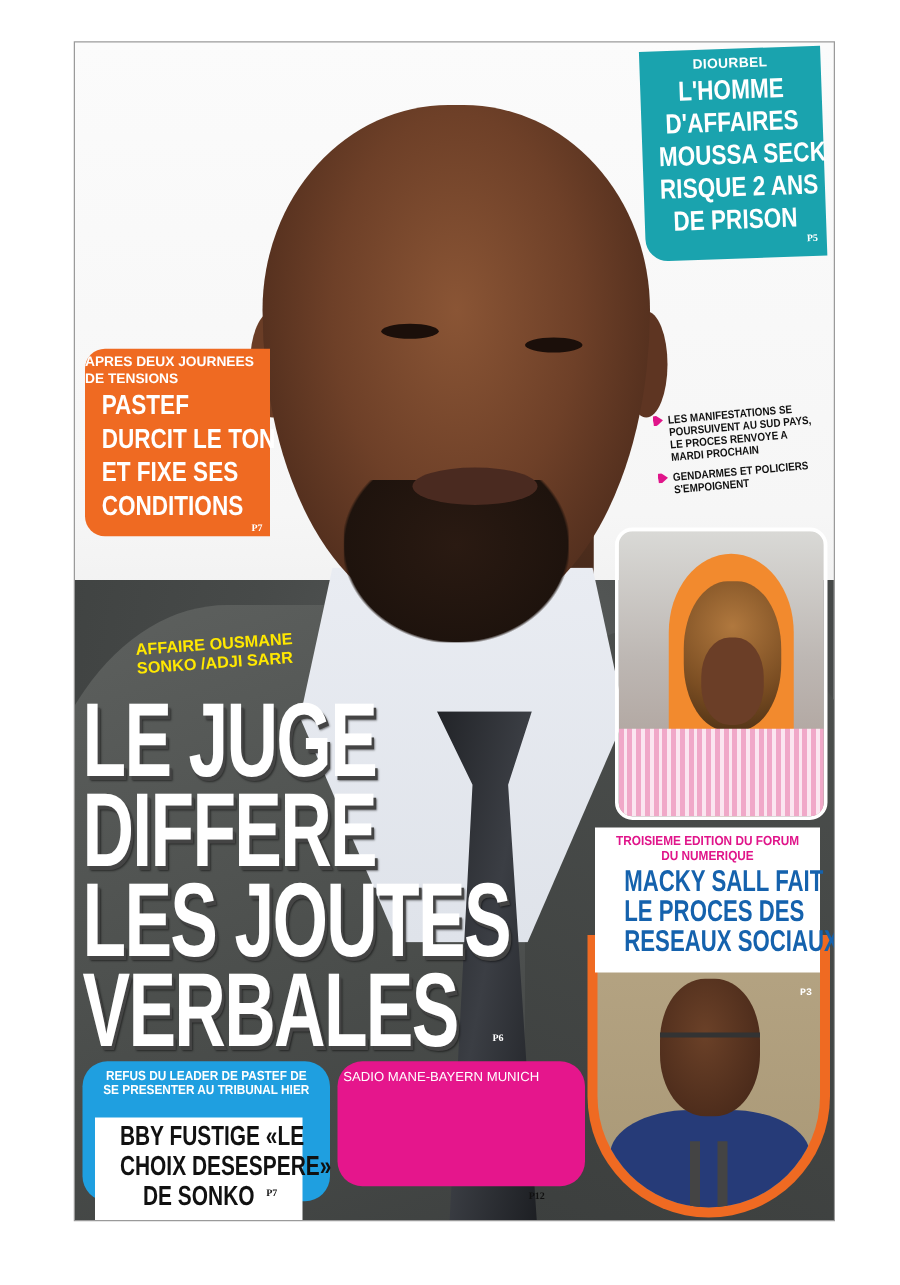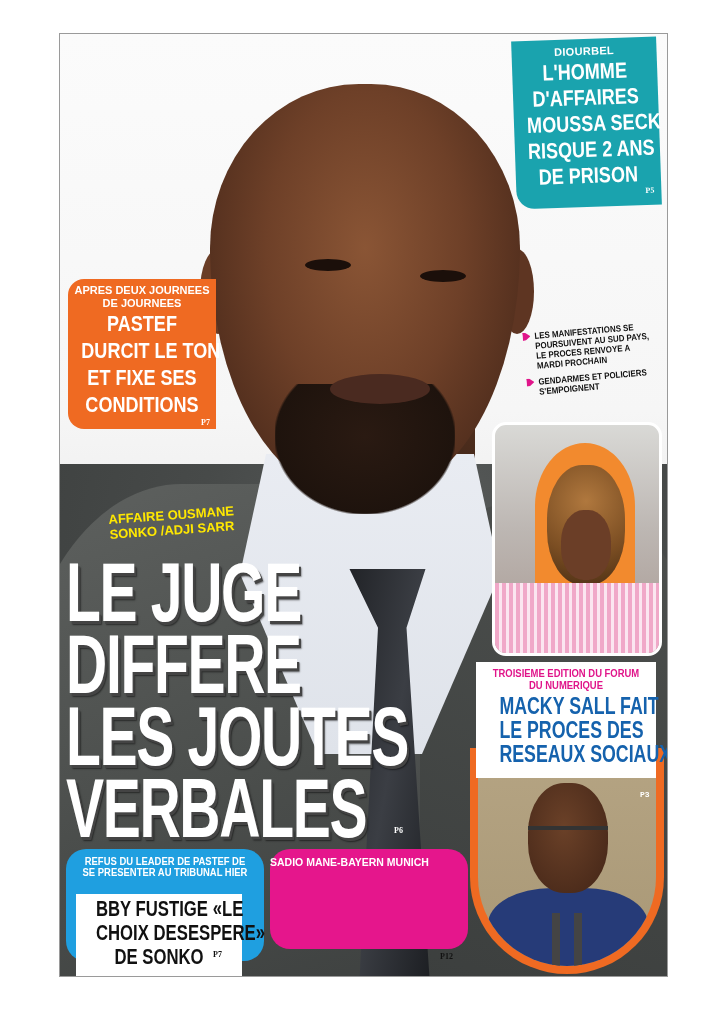--- a/index.html
+++ b/index.html
@@ -102,21 +102,21 @@
       font-size: 22px; font-weight: 900; line-height: 26px; margin-top: 2px;
       transform: scaleX(0.82); transform-origin: center top; white-space: nowrap;
     }
     .page-ref-sm { font-family: "Liberation Serif", serif; font-size: 8px; font-weight: bold; }
     .teal-ref { position: absolute; right: 7px; bottom: 10px; color: #fff; }
 
     
     .orange-box {
       position: absolute; left: 8px; top: 245px; width: 148px; height: 150px;
       background: #ef6a22; border-radius: 16px 0 0 16px;
-      text-align: center; color: #fff; padding-top: 5px;
+      color: #fff; padding-top: 5px;
     }
     .orange-kicker { font-size: 11px; font-weight: bold; line-height: 13px; }
     .orange-head {
       font-size: 22px; font-weight: 900; line-height: 27px;
       transform: scaleX(0.82); transform-origin: center top; white-space: nowrap;
     }
     .orange-ref { position: absolute; right: 6px; bottom: 2px; color: #fff; }
 
     
     .bullets {
@@ -228,32 +228,32 @@
       transform: scaleX(0.76); transform-origin: center top; white-space: nowrap;
     }
     .blue-ref { position: absolute; left: 153px; top: 916px; color: #111; }
 
     
     .pink-box {
       position: absolute; left: 210px; top: 815px; width: 198px; height: 100px;
       background: #e5168c; border-radius: 20px;
     }
     .pink-kicker {
-      position: absolute; left: 210px; top: 822px; width: 198px; text-align: left;
-      font-size: 10.5px; font-weight: bold; color: #fff;
+      position: absolute; left: 194px; top: 822px; width: 198px; text-align: center;
+      font-size: 10.5px; font-weight: normal; color: #fff;
     }
     .yellow-inner {
       position: absolute; left: 219px; top: 838px; width: 180px; height: 96px;
       background: #fff200; text-align: center;
     }
     .yellow-head {
       font-size: 25px; font-weight: 900; color: #111; line-height: 26px; margin-top: 3px;
       transform: scaleX(0.8); transform-origin: center top; white-space: nowrap;
     }
-    .yellow-ref { position: absolute; left: 380px; top: 918px; color: #111; }
+    .yellow-ref { position: absolute; left: 363px; top: 918px; color: #111; }
   </style>
 </head>
 <body>
 
 <div class="page">
 
   <div>
     <div class="suit"></div>
     <div class="suit-left"></div>
     <div class="suit-right"></div>
@@ -278,21 +278,21 @@
       <div>MOUSSA SECK</div>
       <div>RISQUE 2 ANS</div>
       <div>DE PRISON</div>
     </div>
     <span class="teal-ref page-ref-sm">P5</span>
   </div>
 
   <div class="orange-box">
     <div class="orange-kicker">
       <div>APRES DEUX JOURNEES</div>
-      <div>DE JOURNEES</div>
+      <div>DE TENSIONS</div>
     </div>
     <div class="orange-head">
       <div>PASTEF</div>
       <div>DURCIT LE TON</div>
       <div>ET FIXE SES</div>
       <div>CONDITIONS</div>
     </div>
     <span class="orange-ref page-ref-sm">P7</span>
   </div>
 

